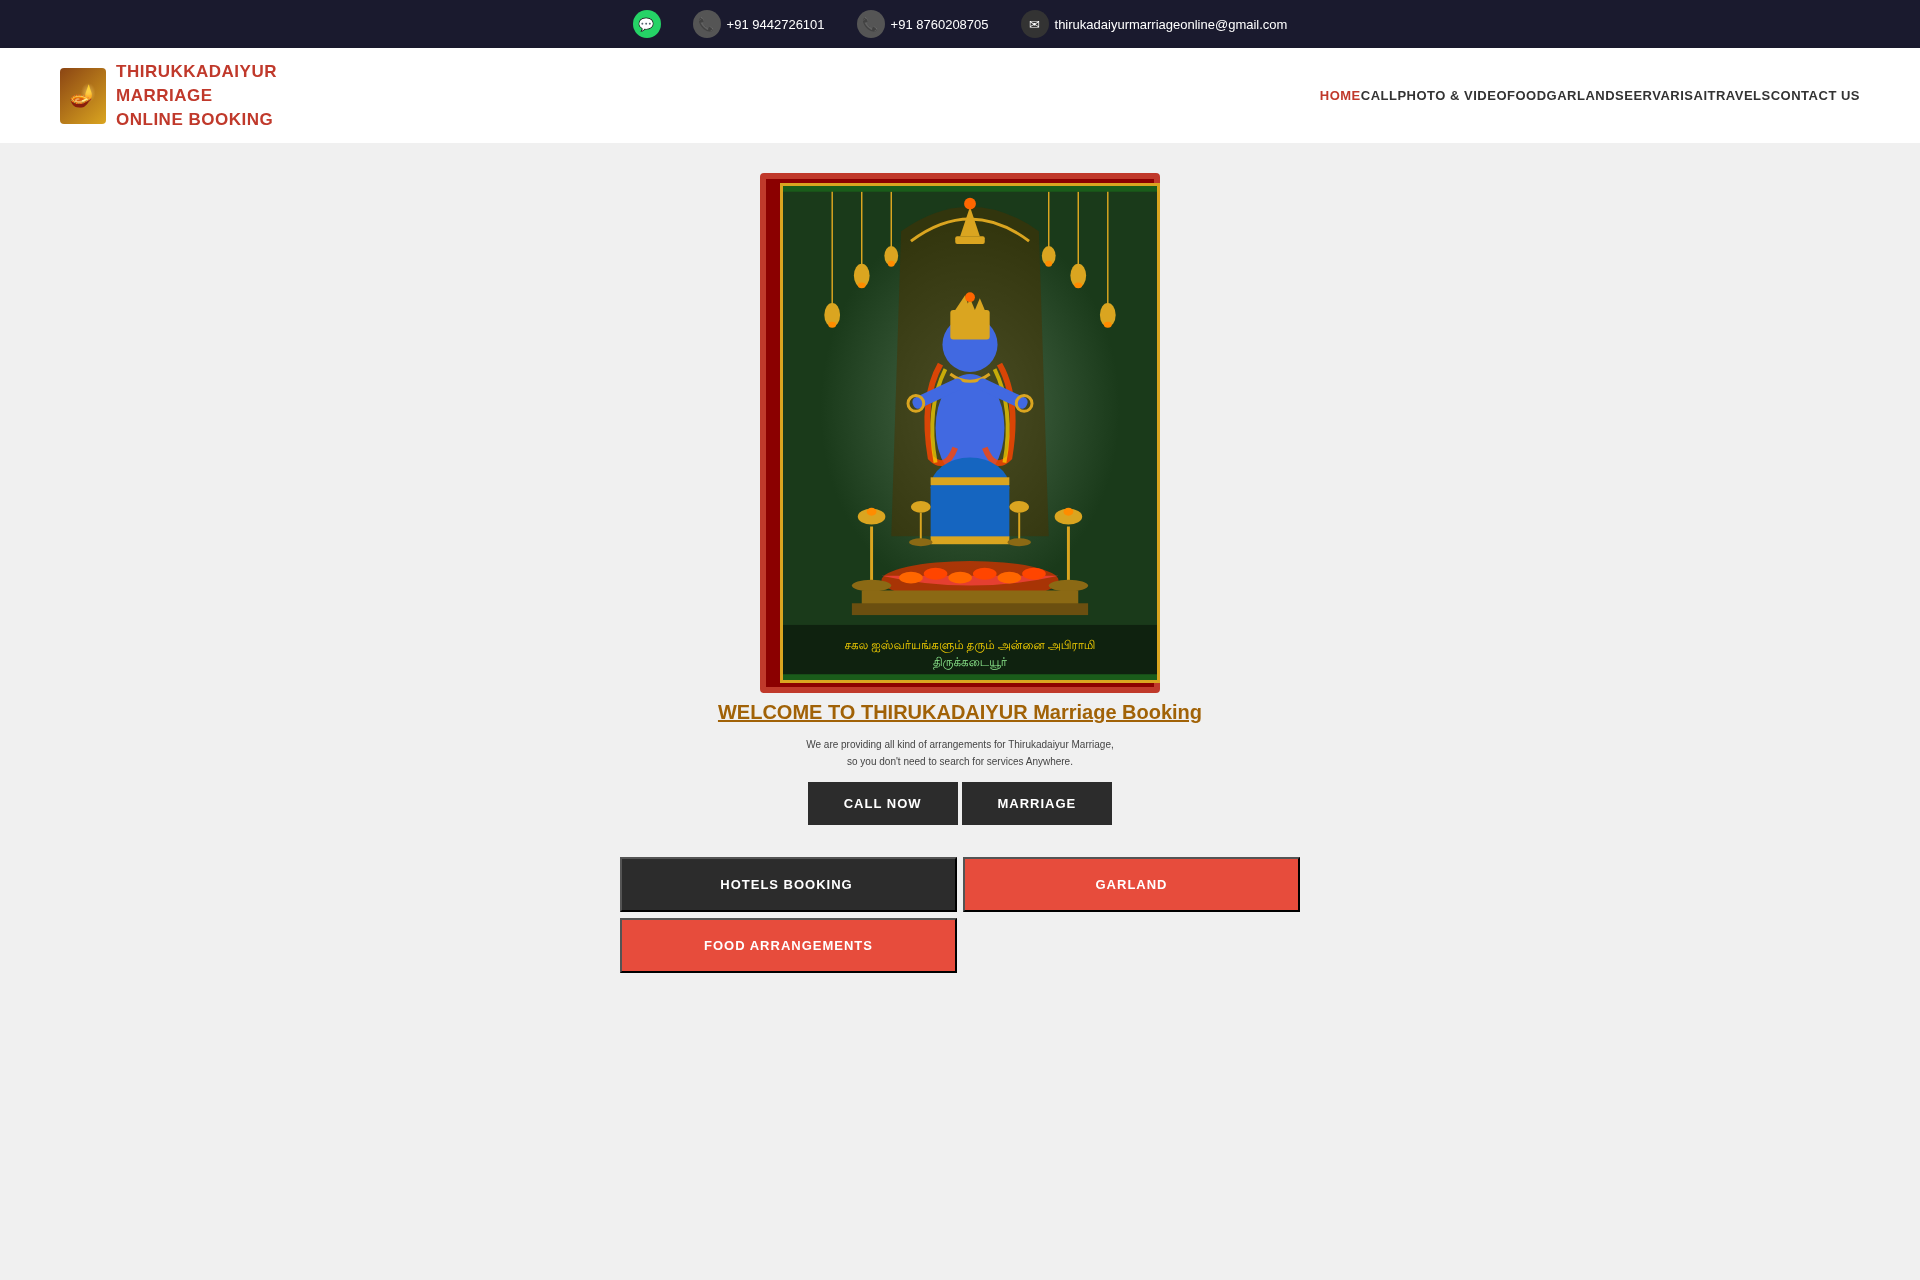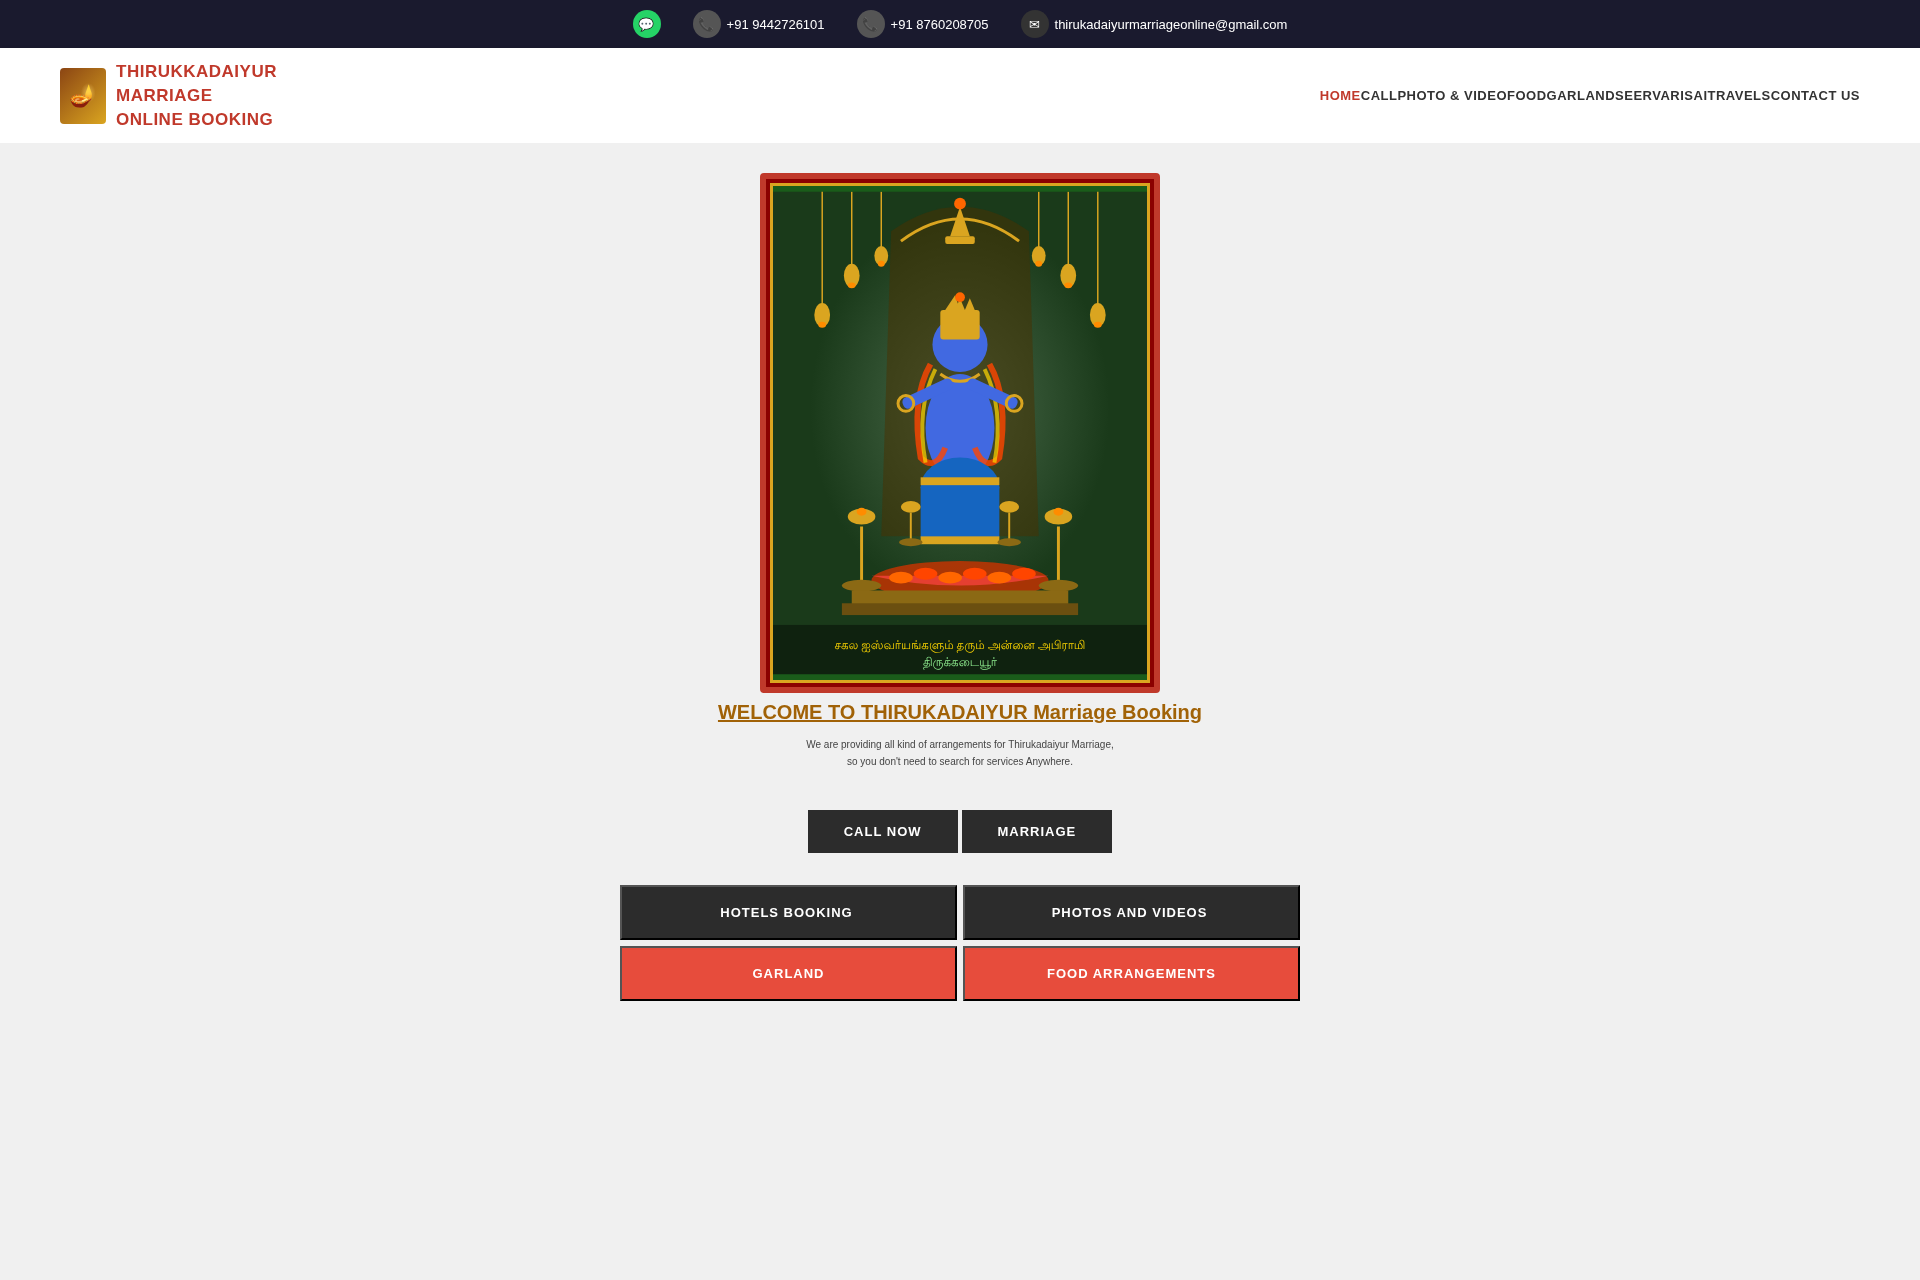--- a/index.html
+++ b/index.html
@@ -103,20 +103,21 @@
       border: 3px solid #DAA520;
       background: #1a5c1a;
       width: 100%;
       height: 500px;
       position: relative;
       overflow: hidden;
       display: flex;
       flex-direction: column;
       align-items: center;
       justify-content: center;
+      margin-left: 10px;
     }
 
     
     .temple-svg {
       width: 100%;
       height: 100%;
     }
 
     
     .welcome-title {
@@ -133,21 +134,21 @@
       color: #444;
       text-align: center;
       line-height: 1.7;
       max-width: 600px;
     }
 
     
     .cta-buttons {
       display: flex;
       gap: 4px;
-      margin-top: 40px;
+      margin-top: 12px;
     }
     .cta-btn {
       padding: 14px 36px;
       font-size: 13px;
       font-weight: 700;
       letter-spacing: 1px;
       border: none;
       cursor: pointer;
       color: #fff;
     }
@@ -340,18 +341,17 @@
     <span>so you don't need to search for services Anywhere.</span>
   </p>
 
   <div class="cta-buttons">
     <button class="cta-btn call">CALL NOW</button>
     <button class="cta-btn whatsapp">MARRIAGE</button>
   </div>
 
   <div class="services-grid">
     <button class="service-card dark">HOTELS BOOKING</button>
-    <button class="service-card dark">PHOTOS AND VIDEOS</button>
     <button class="service-card red">GARLAND</button>
     <button class="service-card red">FOOD ARRANGEMENTS</button>
   </div>
 
 </div>
 
 </body></html>

